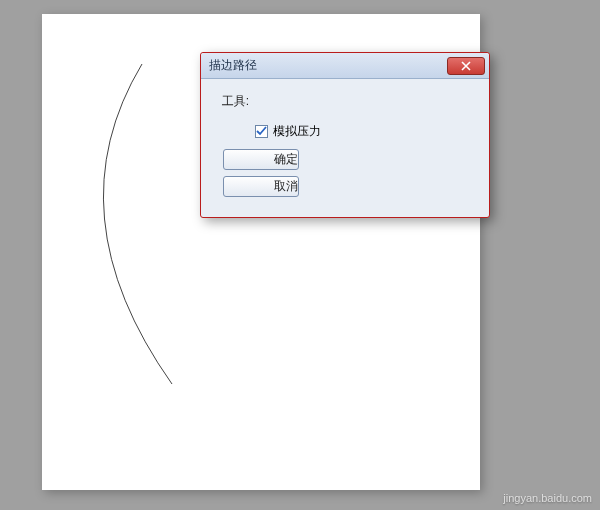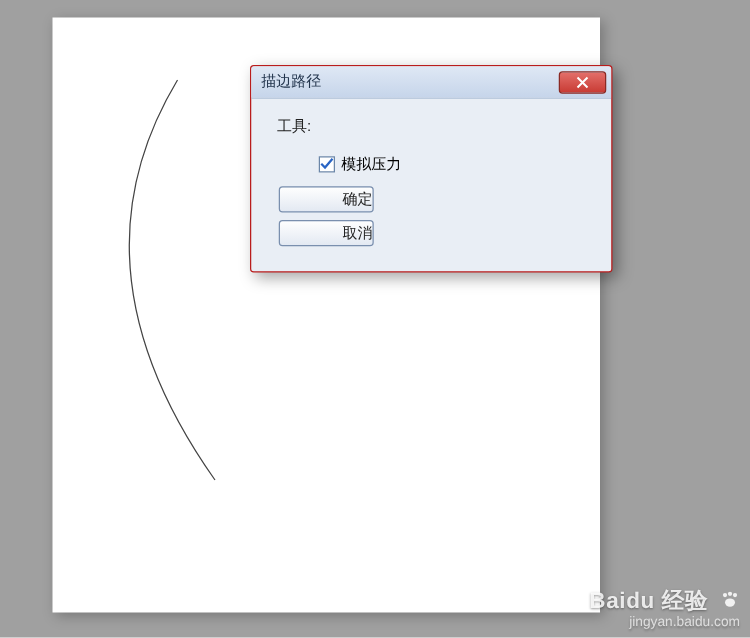--- a/index.html
+++ b/index.html
@@ -205,25 +205,14 @@
       </div>
     </div>
     <div class="buttons-col">
       <div class="win-btn">确定</div>
       <div class="win-btn">取消</div>
     </div>
   </div>
 </div>
 
 <div class="watermark">
-  <div class="wm-main">
-    <span>Baidu 经验</span>
-    <span class="wm-paw">
-      <svg width="16" height="14" viewBox="0 0 16 14">
-        <circle cx="4" cy="3" r="1.7" fill="rgba(255,255,255,0.85)"></circle>
-        <circle cx="8" cy="2" r="1.7" fill="rgba(255,255,255,0.85)"></circle>
-        <circle cx="12" cy="3" r="1.7" fill="rgba(255,255,255,0.85)"></circle>
-        <ellipse cx="8" cy="9" rx="4" ry="3.3" fill="rgba(255,255,255,0.85)"></ellipse>
-      </svg>
-    </span>
-  </div>
   <div class="wm-sub">jingyan.baidu.com</div>
 </div>
 
 </body></html>

